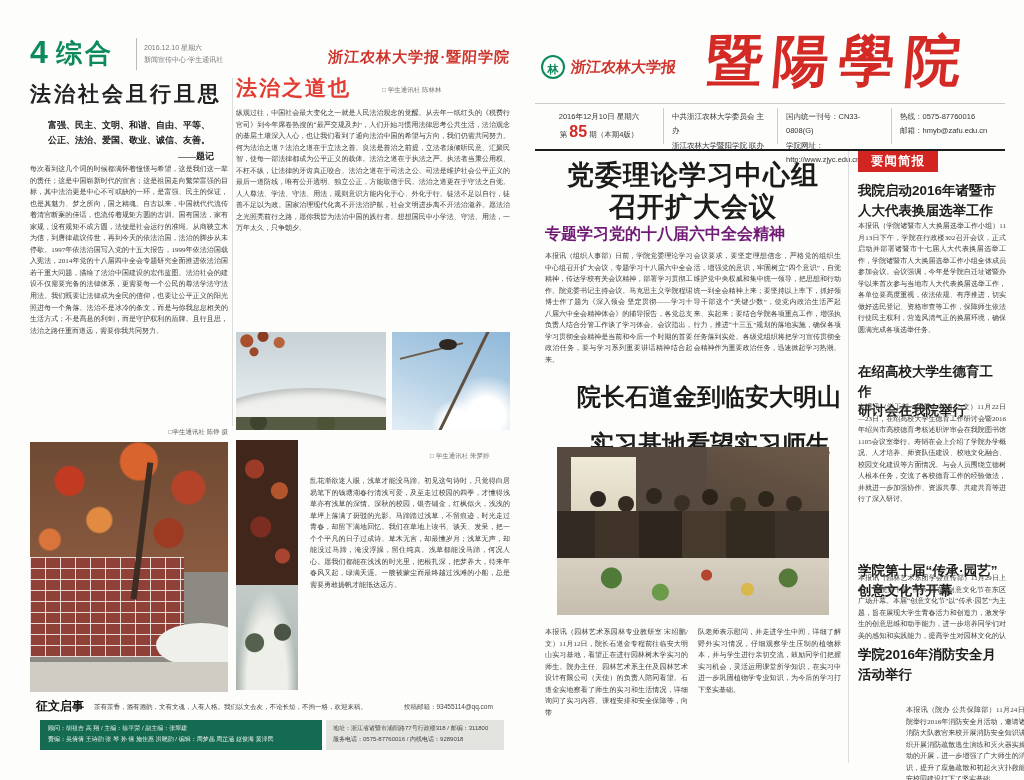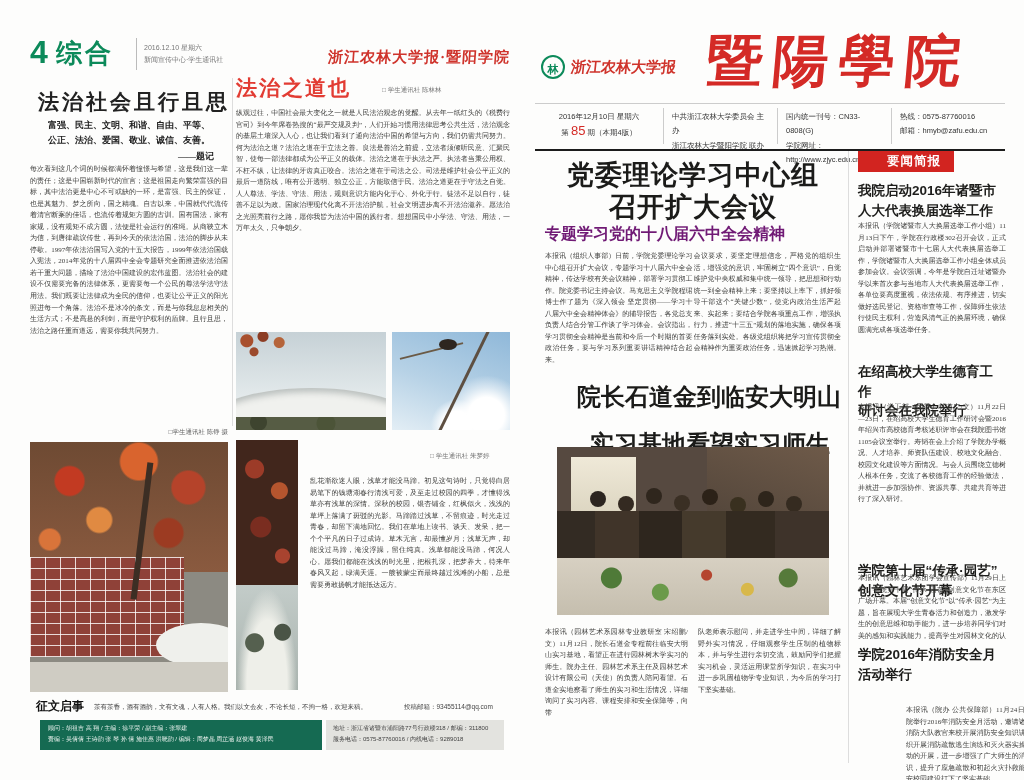--- a/index.html
+++ b/index.html
@@ -90,21 +90,21 @@
   .right-page{left:535px;top:25px;width:470px;height:740px;}
   .logo{left:6px;top:30px;width:24px;height:24px;border:2px solid #0c8a5a;border-radius:50%;
         color:#0c8a5a;font-size:11px;font-weight:bold;text-align:center;line-height:24px;box-sizing:border-box;}
   .paper-name{left:36px;top:33px;font-size:15px;font-weight:bold;color:#cf342c;transform:skewX(-6deg);}
   .college-name{left:138px;top:0px;width:332px;text-align:center;font-size:56px;font-weight:bold;color:#d42a26;
                 font-family:"Liberation Serif","DejaVu Serif",serif;letter-spacing:10px;transform:skewX(-5deg);line-height:1.3;}
   .rp-hr1{left:0;top:78px;width:470px;height:1px;background:#ccc;}
   .infobar{left:0;top:83px;width:470px;height:36px;display:flex;align-items:stretch;}
   .infocell{flex:1;border-left:1px solid #ccc;padding:2px 8px;font-size:7.5px;color:#333;line-height:1.9;}
   .infocell:first-child{border-left:none;text-align:center;flex:0 0 112px;}
-  .issue-no{font-size:13px;font-weight:normal;color:#d42a26;line-height:1;}
+  .issue-no{font-size:16px;font-weight:bold;color:#d42a26;line-height:1;}
   .rp-thickrule{left:0;top:124px;width:470px;height:2px;background:#1c1c1c;}
   .lead-t1{left:10px;top:132px;width:296px;text-align:center;font-size:27px;font-weight:bold;color:#1b1b19;letter-spacing:1px;}
   .lead-t2{left:10px;top:164px;width:296px;text-align:center;font-size:27px;font-weight:bold;color:#1b1b19;letter-spacing:1px;}
   .lead-sub{left:10px;top:199px;width:296px;text-align:left;font-size:16px;font-weight:bold;color:#701a75;}
   .lead-body{left:10px;top:226px;width:296px;height:126px;display:flex;gap:1px;}
   .lead-body>div{flex:1;height:100%;}
   .visit-t1{left:10px;top:356px;width:296px;text-align:right;font-size:24px;font-weight:bold;color:#1b1b19;}
   .visit-t2{left:10px;top:386px;width:296px;text-align:center;font-size:24px;font-weight:bold;color:#1b1b19;}
   .ph-group{left:22px;top:422px;width:272px;height:168px;background:#564940;}
   .ph-group .window{position:absolute;left:5%;top:6%;width:24%;height:40%;background:linear-gradient(#efe9d8,#d9d2bd);}
@@ -118,21 +118,21 @@
       background:radial-gradient(circle at 20% 35%,#4f7a38 0 10px,transparent 11px),
                  radial-gradient(circle at 38% 60%,#6a9a4a 0 8px,transparent 9px),
                  radial-gradient(circle at 55% 30%,#b5452f 0 5px,transparent 6px),
                  radial-gradient(circle at 70% 55%,#d8b84a 0 6px,transparent 7px),
                  radial-gradient(circle at 85% 35%,#567a3a 0 9px,transparent 10px),
                  linear-gradient(#d7d0c2,#c5beae);}
   .visit-body{left:10px;top:602px;width:296px;height:132px;display:flex;gap:10px;}
   .visit-body>div{flex:1;height:100%;}
   .rp-vrule{left:313px;top:126px;width:1px;height:612px;background:#ddd;}
   .brief-box{left:323px;top:126px;width:80px;height:21px;background:#d22420;color:#fff;
-             font-size:12.5px;font-weight:bold;text-align:center;line-height:21px;letter-spacing:1px;padding-left:16px;}
+             font-size:12.5px;font-weight:bold;text-align:center;line-height:21px;letter-spacing:1px;}
   .brief-title{left:323px;top:0;width:148px;font-size:13.5px;font-weight:bold;color:#1d1d1b;line-height:1.45;}
   .bt1{top:156px;} .bb1{left:323px;top:196px;width:148px;height:136px;}
   .bt2{top:337px;} .bb2{left:323px;top:377px;width:148px;height:118px;}
   .bt3{top:536px;} .bb3{left:323px;top:548px;width:148px;height:66px;}
   .bt4{top:620px;} .bb4{left:323px;top:680px;width:148px;height:76px;margin-left:48px;}
 </style>
 </head>
 <body>
 
 <div class="canvas">
@@ -140,21 +140,21 @@
   <section class="page left-page">
     <div class="abs lp-pagenum sans">4</div>
     <div class="abs lp-section sans">综合</div>
     <div class="abs lp-hdr-div"></div>
     <div class="abs lp-dates">
       <div>2016.12.10 星期六</div>
       <div>新闻宣传中心·学生通讯社</div>
     </div>
     <div class="abs lp-masthead serif">浙江农林大学报·暨阳学院</div>
 
-    <h1 class="abs a-title serif" style="margin:8px">法治社会且行且思</h1>
+    <h1 class="abs a-title serif" style="margin:0">法治社会且行且思</h1>
     <div class="abs a-epi serif">
       <div>富强、民主、文明、和谐、自由、平等、</div>
       <div>公正、法治、爱国、敬业、诚信、友善。</div>
       <div class="sign">——题记</div>
     </div>
     <div class="abs a-body bodytext">每次看到这几个词的时候都满怀着憧憬与希望，这是我们这一辈的责任；这是中国崭新时代的宣言；这是祖国走向繁荣富强的目标，其中法治更是中心不可或缺的一环，是富强、民主的保证，也是其魅力、梦之所向，国之精魂。自古以来，中国就代代流传着清官断案的佳话，也流传着规矩方圆的古训。国有国法，家有家规，没有规矩不成方圆，法便是社会运行的准绳。从商鞅立木为信，到唐律疏议传世，再到今天的依法治国，法治的脚步从未停歇。1997年依法治国写入党的十五大报告，1999年依法治国载入宪法，2014年党的十八届四中全会专题研究全面推进依法治国若干重大问题，描绘了法治中国建设的宏伟蓝图。法治社会的建设不仅需要完备的法律体系，更需要每一个公民的尊法学法守法用法。我们既要让法律成为全民的信仰，也要让公平正义的阳光照进每一个角落。法治不是冰冷的条文，而是与你我息息相关的生活方式；不是高悬的利剑，而是守护权利的盾牌。且行且思，法治之路任重而道远，需要你我共同努力。</div>
     <div class="abs a-caption">□学生通讯社 陈铮 摄</div>
     <div class="photo ph-building">
       <div class="canopy"></div>
       <div class="brick"></div>

